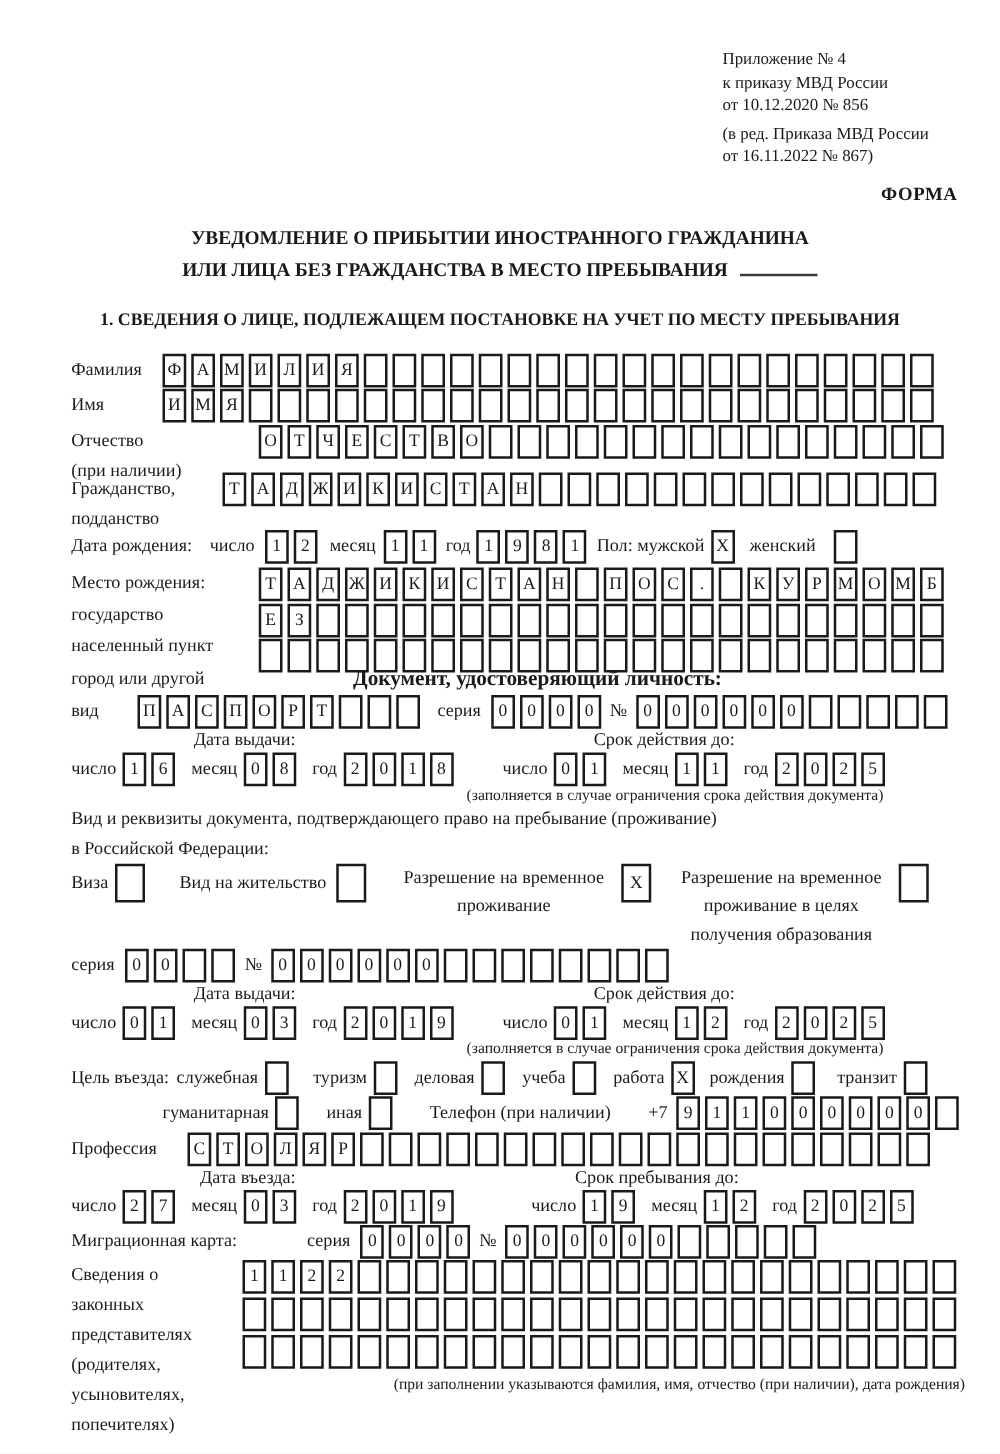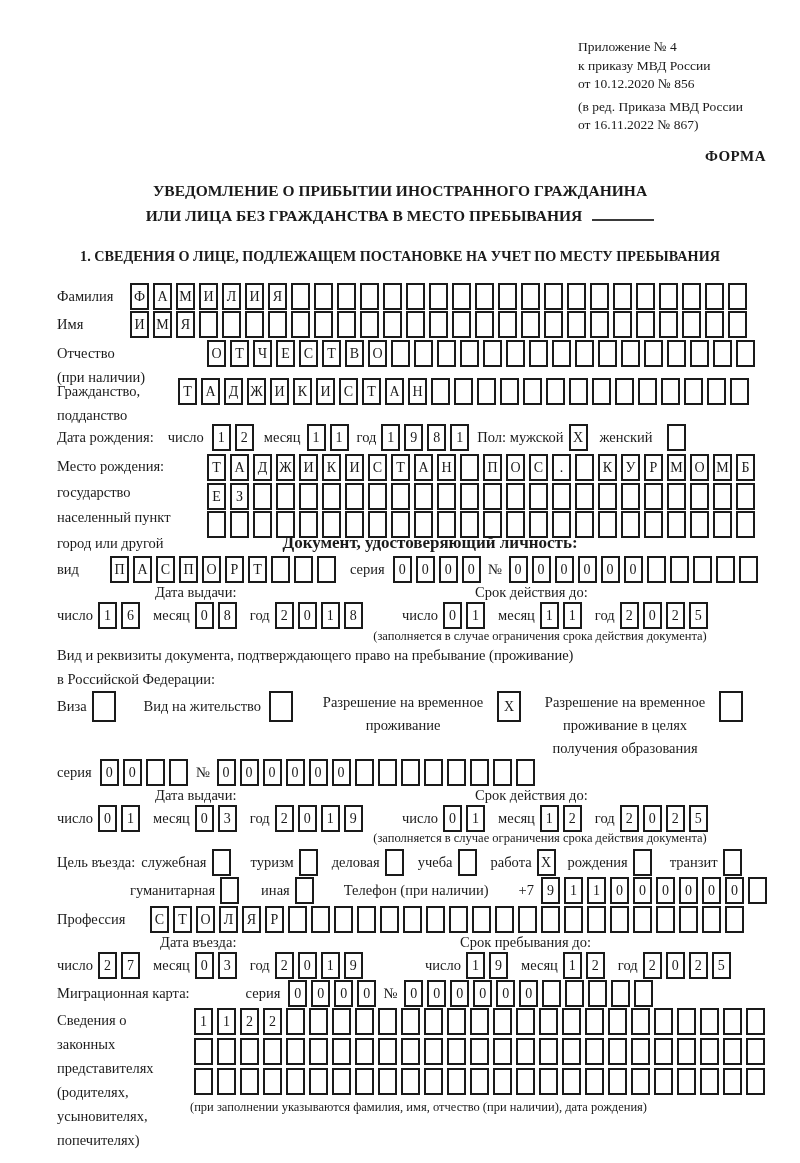--- a/index.html
+++ b/index.html
@@ -775,15 +775,15 @@
           <span class="box"></span>
           <span class="box"></span>
           <span class="box"></span>
           <span class="box"></span>
           <span class="box"></span>
           <span class="box"></span>
         </span>
     </span>
   </div>
 
-  <div class="abs note" style="top:1100px;left:190px;right:28px;text-align:left;">(при заполнении указываются фамилия, имя, отчество (при наличии), дата рождения)</div>
+  <div class="abs note" style="top:1100px;left:190px;right:28px;text-align:right;">(при заполнении указываются фамилия, имя, отчество (при наличии), дата рождения)</div>
 
 </div>
 
 </body></html>

